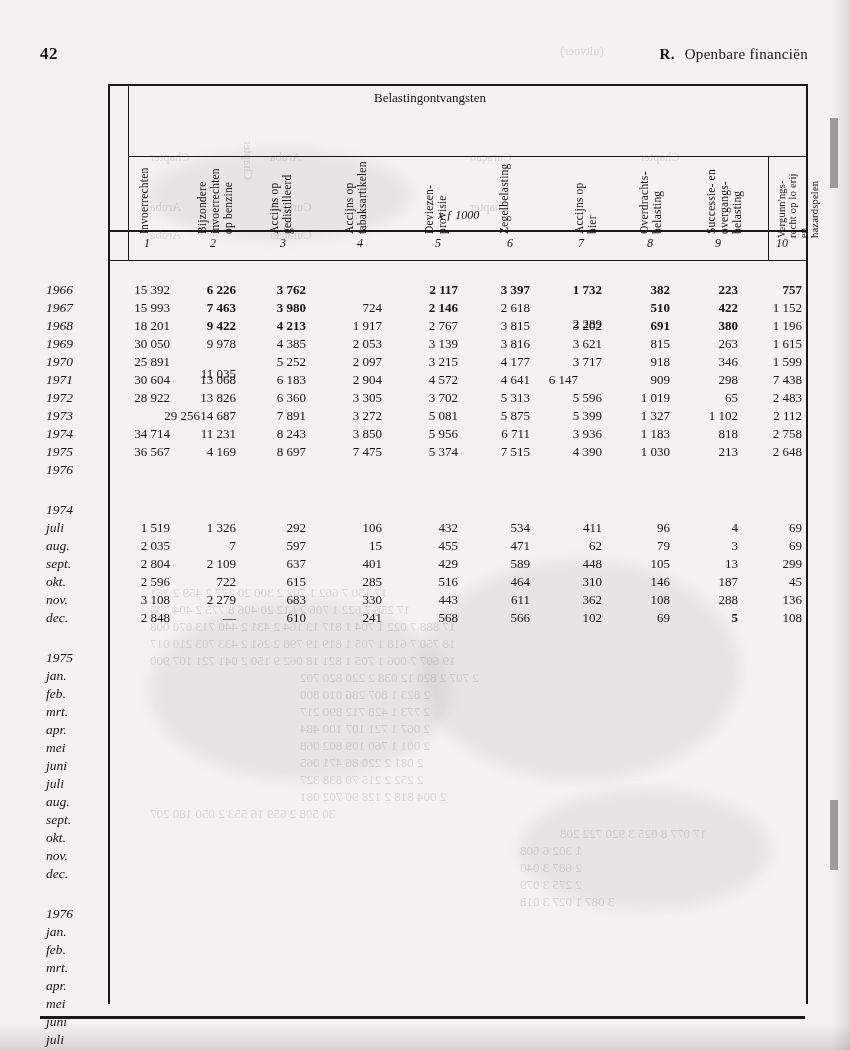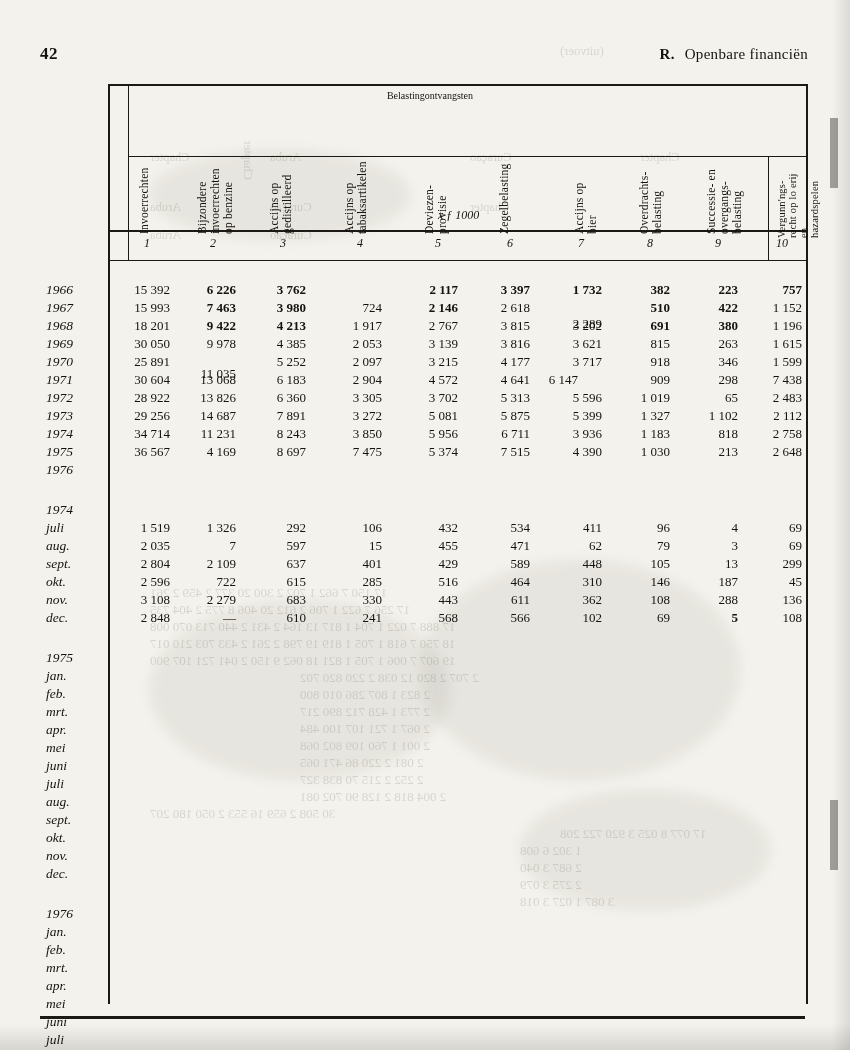--- a/index.html
+++ b/index.html
@@ -81,21 +81,21 @@
   }
   .hline.thick { height: 2px; }
 
   
   .band-title {
     position: absolute;
     top: 6px;
     left: 0;
     width: 700px;
     text-align: center;
-    font-size: 10px;
+    font-size: 13px;
   }
   .band-title.offset {
     left: 22px;
     width: 600px;
   }
   .unit-label {
     position: absolute;
     font-size: 12px;
     font-style: italic;
   }
@@ -310,21 +310,21 @@
     <div class="cell" style="top:306px; left:136px; width:62px;">6 360</div>
     <div class="cell" style="top:306px; left:212px; width:62px;">3 305</div>
     <div class="cell" style="top:306px; left:288px; width:62px;">3 702</div>
     <div class="cell" style="top:306px; left:360px; width:62px;">5 313</div>
     <div class="cell" style="top:306px; left:432px; width:62px;">5 596</div>
     <div class="cell" style="top:306px; left:500px; width:62px;">1 019</div>
     <div class="cell" style="top:306px; left:568px; width:62px;">65</div>
     <div class="cell" style="top:306px; left:636px; width:58px;">2 483</div>
 
     <div class="rowlabel" style="top:324px;">1973</div>
-    <div class="cell" style="top:324px; left:0px;   width:62px;">29 256</div>
+    <div class="cell" style="top:324px; left:0px;   width:62px;padding-left:30px;">29 256</div>
     <div class="cell" style="top:324px; left:66px;  width:62px;">14 687</div>
     <div class="cell" style="top:324px; left:136px; width:62px;">7 891</div>
     <div class="cell" style="top:324px; left:212px; width:62px;">3 272</div>
     <div class="cell" style="top:324px; left:288px; width:62px;">5 081</div>
     <div class="cell" style="top:324px; left:360px; width:62px;">5 875</div>
     <div class="cell" style="top:324px; left:432px; width:62px;">5 399</div>
     <div class="cell" style="top:324px; left:500px; width:62px;">1 327</div>
     <div class="cell" style="top:324px; left:568px; width:62px;">1 102</div>
     <div class="cell" style="top:324px; left:636px; width:58px;">2 112</div>
 

